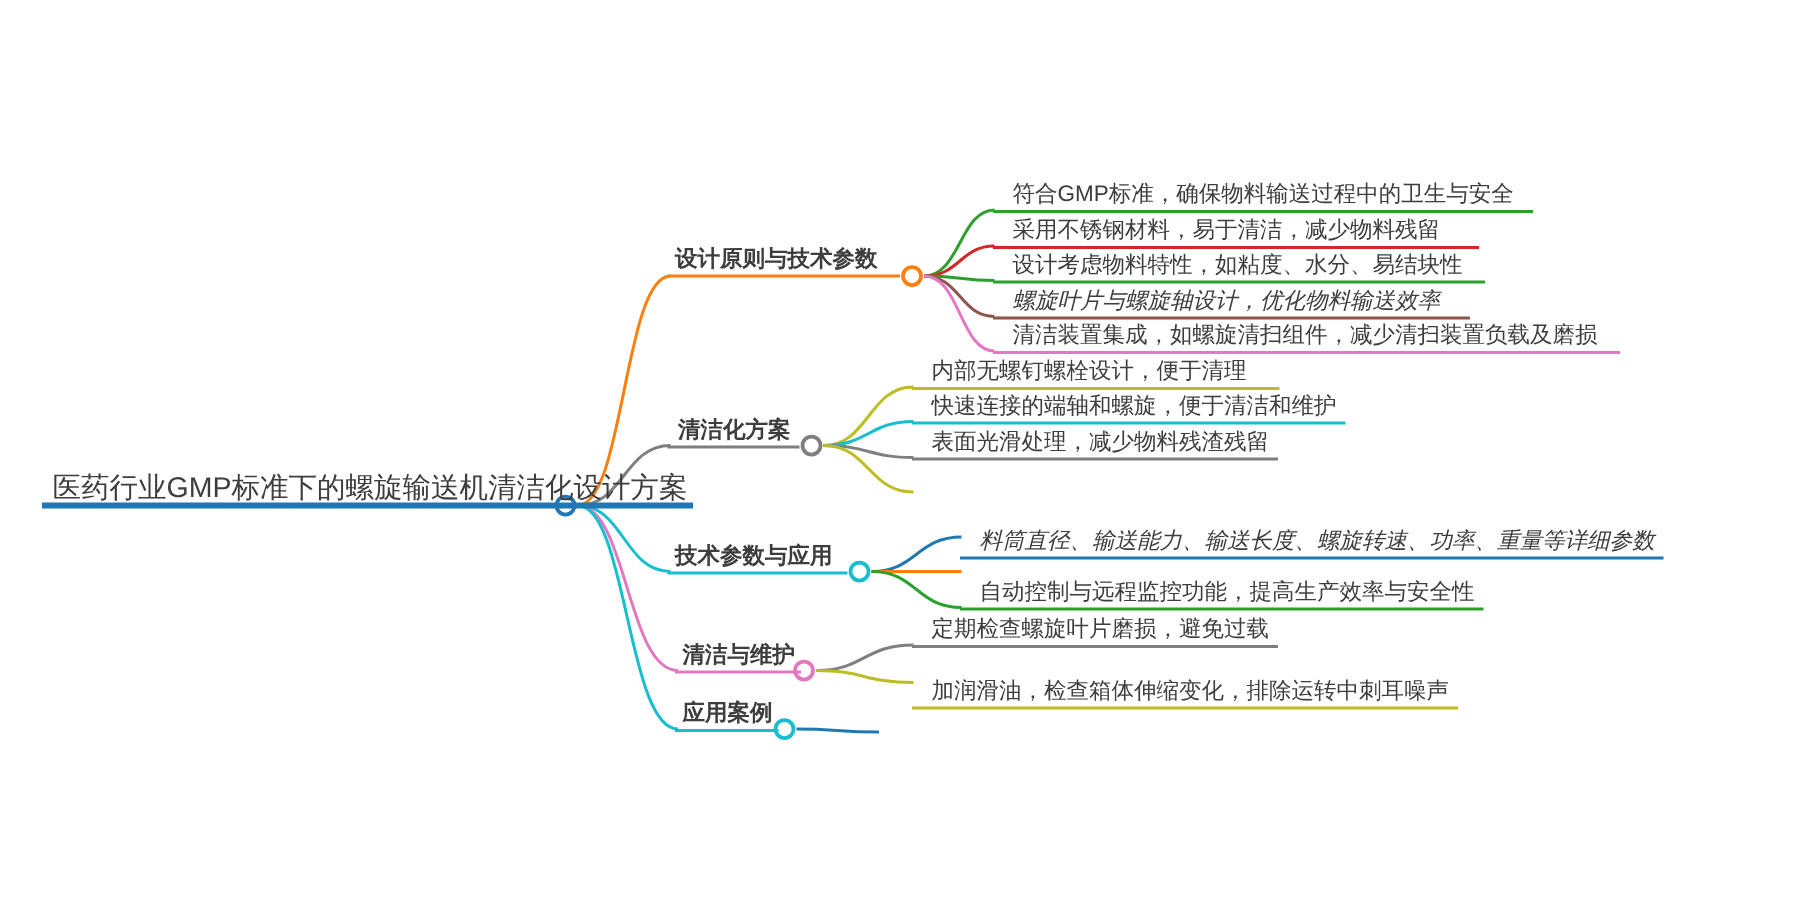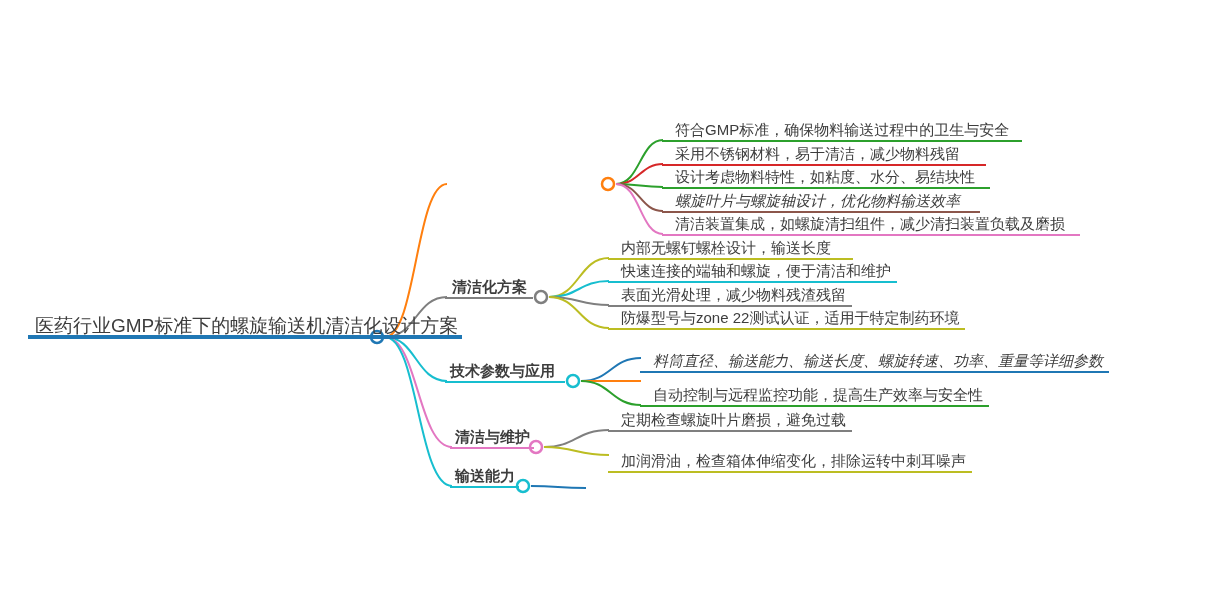--- a/index.html
+++ b/index.html
@@ -59,50 +59,50 @@
     <circle class="toggle" cx="541" cy="297" r="6" stroke="#7f7f7f"></circle>
     <circle class="toggle" cx="573" cy="381" r="6" stroke="#17becf"></circle>
     <circle class="toggle" cx="536" cy="447" r="6" stroke="#e377c2"></circle>
     <circle class="toggle" cx="523" cy="486" r="6" stroke="#17becf"></circle>
   </svg>
 
   <div class="node root-node" style="left: 28px; top: 316px; min-width: 342px; border-bottom-color: rgb(31, 119, 180);">
     <span>医药行业GMP标准下的螺旋输送机清洁化设计方案</span>
   </div>
 
+  <div class="node branch-node" style="left: 445px; top: 164px; min-width: 155px; border-bottom-color: rgb(255, 127, 14);">
+    <span>设计原则与技术参数</span>
+  </div>
   <div class="node child-node" style="left: 662px; top: 121px; min-width: 360px; border-bottom-color: rgb(44, 160, 44);">
     <span>符合GMP标准，确保物料输送过程中的卫生与安全</span>
   </div>
   <div class="node child-node" style="left: 662px; top: 145px; min-width: 324px; border-bottom-color: rgb(214, 39, 40);">
     <span>采用不锈钢材料，易于清洁，减少物料残留</span>
   </div>
   <div class="node child-node" style="left: 662px; top: 168px; min-width: 328px; border-bottom-color: rgb(44, 160, 44);">
     <span>设计考虑物料特性，如粘度、水分、易结块性</span>
   </div>
   <div class="node child-node" style="left: 662px; top: 192px; min-width: 318px; border-bottom-color: rgb(140, 86, 75); font-style: italic;">
     <span>螺旋叶片与螺旋轴设计，优化物料输送效率</span>
   </div>
   <div class="node child-node" style="left: 662px; top: 215px; min-width: 418px; border-bottom-color: rgb(227, 119, 194);">
     <span>清洁装置集成，如螺旋清扫组件，减少清扫装置负载及磨损</span>
   </div>
 
   <div class="node branch-node" style="left: 445px; top: 278px; min-width: 88px; border-bottom-color: rgb(127, 127, 127); text-align: center;">
     <span>清洁化方案</span>
   </div>
   <div class="node child-node" style="left: 608px; top: 239px; min-width: 245px; border-bottom-color: rgb(188, 189, 34);">
-    <span>内部无螺钉螺栓设计，输送长度</span>
+    <span>内部无螺钉螺栓设计，便于清理</span>
   </div>
   <div class="node child-node" style="left: 608px; top: 262px; min-width: 270px; border-bottom-color: rgb(23, 190, 207);">
     <span>快速连接的端轴和螺旋，便于清洁和维护</span>
   </div>
   <div class="node child-node" style="left: 608px; top: 286px; min-width: 232px; border-bottom-color: rgb(127, 127, 127);">
     <span>表面光滑处理，减少物料残渣残留</span>
-  </div>
-  <div class="node child-node" style="left: 608px; top: 309px; min-width: 352px; border-bottom-color: rgb(188, 189, 34);">
-    <span>防爆型号与zone 22测试认证，适用于特定制药环境</span>
   </div>
 
   <div class="node branch-node" style="left: 445px; top: 362px; min-width: 120px; border-bottom-color: rgb(23, 190, 207);">
     <span>技术参数与应用</span>
   </div>
   <div class="node child-node" style="left: 640px; top: 352px; min-width: 465px; border-bottom-color: rgb(31, 119, 180); font-style: italic;">
     <span>料筒直径、输送能力、输送长度、螺旋转速、功率、重量等详细参数</span>
   </div>
   <div class="node child-node" style="left: 640px; top: 386px; min-width: 347px; border-bottom-color: rgb(44, 160, 44);">
     <span>自动控制与远程监控功能，提高生产效率与安全性</span>
@@ -112,16 +112,16 @@
     <span>清洁与维护</span>
   </div>
   <div class="node child-node" style="left: 608px; top: 411px; min-width: 243px; border-bottom-color: rgb(127, 127, 127);">
     <span>定期检查螺旋叶片磨损，避免过载</span>
   </div>
   <div class="node child-node" style="left: 608px; top: 452px; min-width: 360px; border-bottom-color: rgb(188, 189, 34);">
     <span>加润滑油，检查箱体伸缩变化，排除运转中刺耳噪声</span>
   </div>
 
   <div class="node branch-node" style="left: 450px; top: 467px; min-width: 65px; border-bottom-color: rgb(23, 190, 207);">
-    <span>输送能力</span>
+    <span>应用案例</span>
   </div>
 
 </div>
 
 </body></html>

